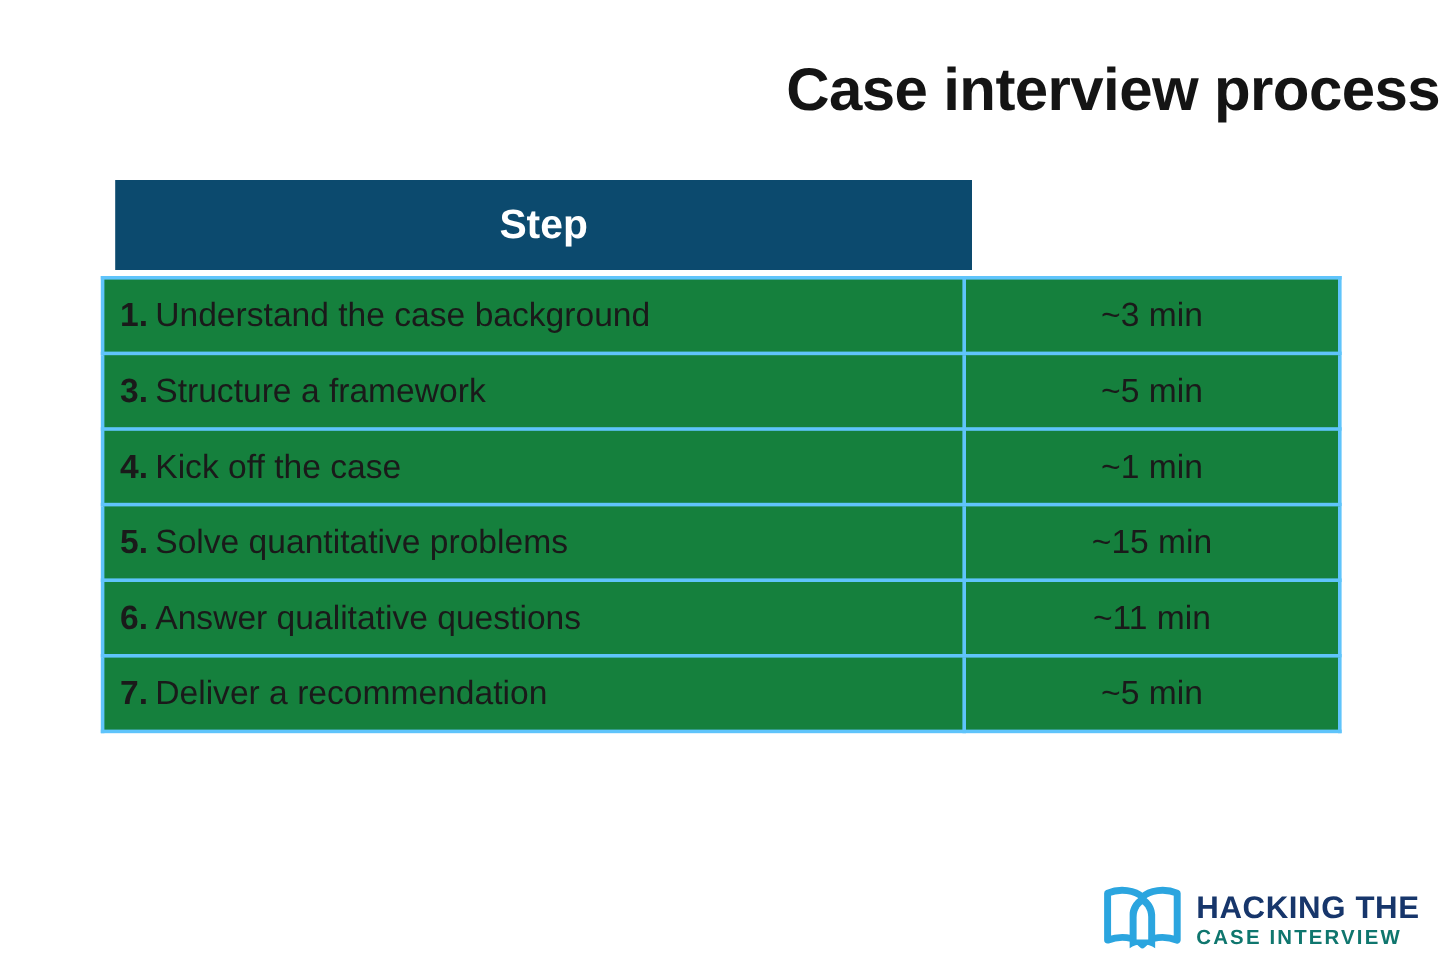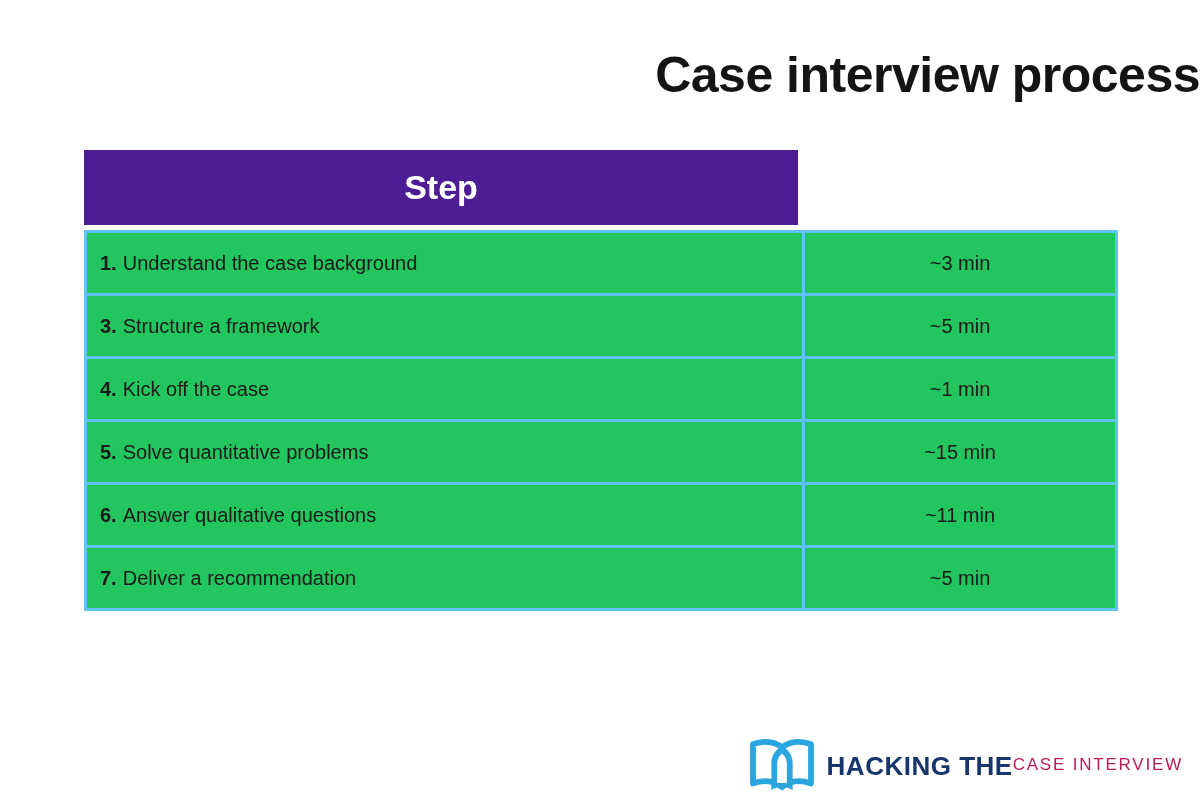--- a/index.html
+++ b/index.html
@@ -16,51 +16,51 @@
     font-size:50px; font-weight:800; color:#141414;
     letter-spacing:-0.5px;
   }
   .table-wrap {
     position:absolute; left:84px; top:150px; width:1034px;
   }
   .thead {
     display:flex; gap:4px; height:75px; margin-bottom:5px;
   }
   .th {
-    background:#4c1d95; color:#ffffff;
+    background:#0c4a6e; color:#ffffff;
     font-size:34px; font-weight:700;
-    display:flex; align-items:center; justify-content:center;
+    display:flex; align-items:center; justify-content:center;margin-left:12px;
   }
   .th-step { width:714px; }
   .th-time { flex:1; }
   table.body {
     width:100%; border-collapse:collapse; table-layout:fixed;
   }
   table.body td {
     border:3px solid #5fc4fb;
     height:63px;
-    font-size:20px;
-    background:#22c55e;
+    font-size:28px;
+    background:#15803d;
     vertical-align:middle;
   }
   td.step-cell { width:718px; padding-left:13px; }
   td.time-cell { text-align:center; }
   .num { font-weight:700; margin-right:6px; }
   .brand {
     position:absolute; right:17px; bottom:4px;
     display:flex; align-items:center; gap:11px;
   }
   .brand-icon { width:68px; height:58px; }
-  .brand-text { display:flex; justify-content:flex-start; }
+  .brand-text { display:flex; flex-direction:column; justify-content:flex-start; }
   .brand-line1 {
     font-size:26px; font-weight:800; color:#17366b;
     letter-spacing:0.5px; line-height:1.05; white-space:nowrap;
   }
   .brand-line2 {
-    font-size:17px; font-weight:400; color:#be185d;
+    font-size:17px; font-weight:700; color:#0f766e;
     letter-spacing:1.8px; line-height:1.1; margin-top:3px; white-space:nowrap;
   }
 </style>
 </head>
 <body>
 
 <h1 class="page-title">Case interview process</h1>
 
 <div class="table-wrap">
   <div class="thead">

